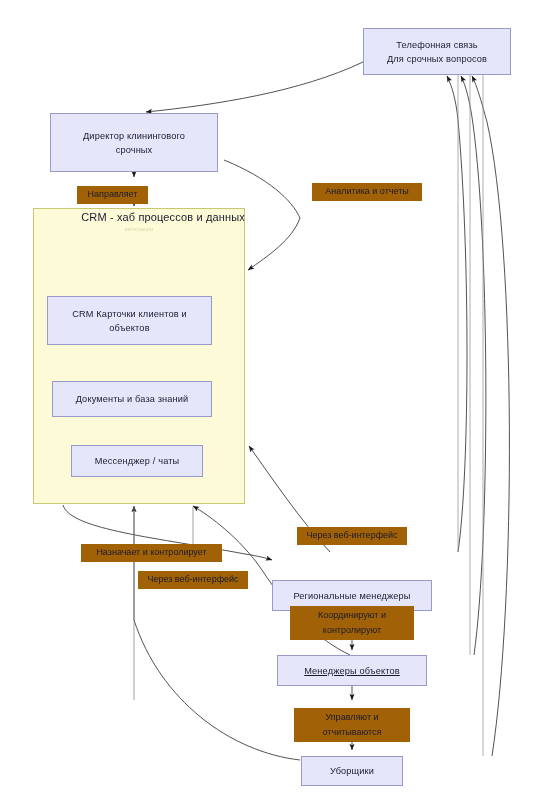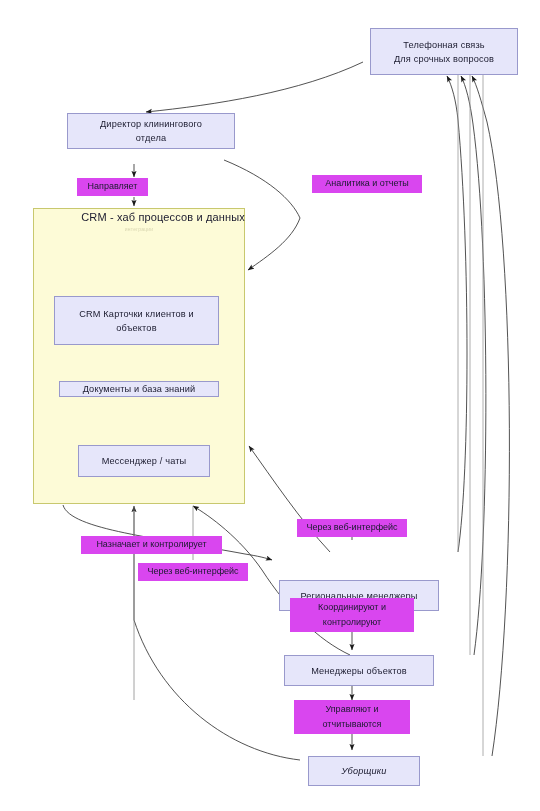--- a/index.html
+++ b/index.html
@@ -33,21 +33,20 @@
     align-items: center;
     justify-content: center;
     text-align: center;
     background: #e6e6fa;
     border: 1px solid #9999cc;
     color: #1a1a2e;
     font-size: 9.2px;
     line-height: 14px;
     letter-spacing: 0.15px;
     padding: 2px 4px;
-    margin-left: 7px;
   }
   .node span { display: block; width: 100%; }
   .group-box {
     position: absolute;
     box-sizing: border-box;
     background: #fdfbd7;
     border: 1px solid #c8c86e;
   }
   .group-title {
     position: absolute;
@@ -62,27 +61,28 @@
     text-align: center;
     font-size: 5px;
     line-height: 7px;
     color: #d8d5b0;
     letter-spacing: 0.2px;
     white-space: nowrap;
   }
   .edge-label {
     position: absolute;
     box-sizing: border-box;
-    background: #d946ef;
+    background: #a16207;
     color: #1a1a2e;
     font-size: 9px;
     line-height: 14px;
     text-align: center;
     padding: 1px 3px;
     white-space: nowrap;
+    margin-top: 8px;
   }
   .edge-label.two-line { white-space: normal; line-height: 15px; }
 </style>
 </head>
 <body>
 
 <div id="canvas">
 
   <svg id="edges" viewBox="0 0 540 811" xmlns="http://www.w3.org/2000/svg">
     <defs>
@@ -134,56 +134,56 @@
     </g>
   </svg>
 
   <div class="node" style="left:363px; top:28px; width:148px; height:47px;">
     <span>
       <span>Телефонная связь</span>
       <span>Для срочных вопросов</span>
     </span>
   </div>
 
-  <div class="node" style="left:60px; top:113px; width:168px; height:36px;">
+  <div class="node" style="left:50px; top:113px; width:168px; height:59px;">
     <span>
       <span>Директор клинингового</span>
-      <span>отдела</span>
+      <span>срочных</span>
     </span>
   </div>
 
   <div class="group-box" style="left:33px; top:208px; width:212px; height:296px;"></div>
   <div class="group-title" style="left:33px; top:211px; width:212px;">CRM - хаб процессов и данных</div>
   <div class="group-subtitle" style="left:33px; top:226px; width:212px;">интеграции</div>
 
 
   <div class="node" style="left:47px; top:296px; width:165px; height:49px;">
     <span>
       <span>CRM Карточки клиентов и</span>
       <span>объектов</span>
     </span>
   </div>
 
-  <div class="node" style="left:52px; top:381px; width:160px; height:16px;">
+  <div class="node" style="left:52px; top:381px; width:160px; height:36px;">
     <span>Документы и база знаний</span>
   </div>
 
   <div class="node" style="left:71px; top:445px; width:132px; height:32px;">
     <span>Мессенджер / чаты</span>
   </div>
 
   <div class="node" style="left:272px; top:580px; width:160px; height:31px;">
     <span>Региональные менеджеры</span>
   </div>
 
-  <div class="node" style="left:277px; top:655px; width:150px; height:31px;">
+  <div class="node" style="left:277px; top:655px; width:150px; height:31px;text-decoration:underline;">
     <span>Менеджеры объектов</span>
   </div>
 
-  <div class="node" style="left:301px; top:756px; width:112px; height:30px;font-style:italic;">
+  <div class="node" style="left:301px; top:756px; width:102px; height:30px;">
     <span>Уборщики</span>
   </div>
 
   <div class="edge-label" style="left:77px; top:178px; width:71px; height:18px;">Направляет</div>
 
   <div class="edge-label" style="left:312px; top:175px; width:110px; height:18px;">Аналитика и отчеты</div>
 
   <div class="edge-label" style="left:81px; top:536px; width:141px; height:18px;">Назначает и контролирует</div>
 
   <div class="edge-label" style="left:138px; top:563px; width:110px; height:18px;">Через веб-интерфейс</div>

